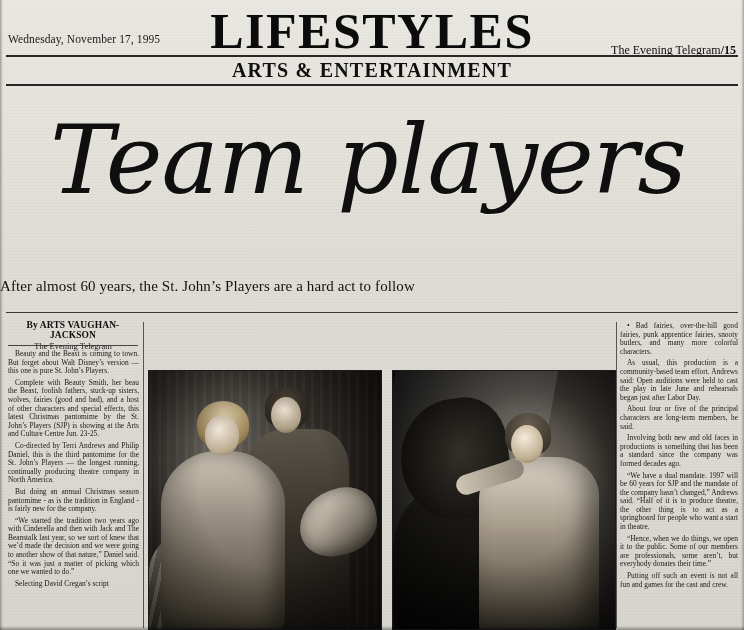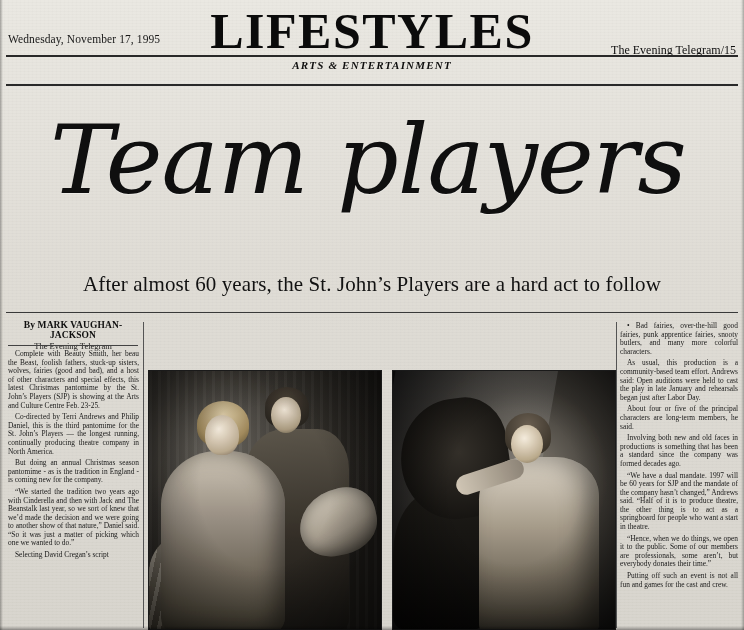--- a/index.html
+++ b/index.html
@@ -65,45 +65,44 @@
   }
   .paper-name {
     position: absolute;
     right: 8px;
     top: 43px;
     font-family: "Liberation Serif", serif;
     font-size: 12px;
     color: #111;
     white-space: nowrap;
   }
-  .paper-name b { font-weight: normal; }
+  .paper-name b { font-weight: bold; }
   .rule-top {
     position: absolute;
     left: 6px;
     right: 6px;
     top: 55px;
     height: 2px;
     background: #2a2a2a;
   }
   .subsection-wrap {
     position: absolute;
     left: 50%;
     transform: translateX(-50%);
     top: 58px;
     text-align: center;
   }
   .subsection {
     font-family: "Liberation Serif", serif;
     font-weight: bold;
-    font-size: 11px;
+    font-size: 20px;
     letter-spacing: 1.2px;
     color: #111;
     padding: 1px 10px 2px 10px;
     white-space: nowrap;
-    font-style: italic;
   }
   .rule-under {
     position: absolute;
     left: 6px;
     right: 6px;
     top: 84px;
     height: 2px;
     background: #2a2a2a;
   }
 
@@ -119,24 +118,23 @@
     font-size: 96px;
     line-height: 112px;
     color: #111;
     letter-spacing: -1px;
     text-shadow: 0 1px 0 rgba(255,255,255,0.35);
   }
   .deck {
     position: absolute;
     left: 0;
     right: 0;
-    top: 272px;
-    text-align: center;
-    font-family: "Liberation Serif", serif;
-    font-size: 21px;
+    top: 278px;
+    font-family: "Liberation Serif", serif;
+    font-size: 15px;
     color: #141414;
     letter-spacing: 0.1px;
   }
   .rule-deck {
     position: absolute;
     left: 6px;
     right: 6px;
     top: 312px;
     height: 1px;
     background: #3a3a3a;
@@ -378,39 +376,40 @@
       <div class="subsection">ARTS &amp; ENTERTAINMENT</div>
     </div>
     <div class="rule-under"></div>
   </div>
 
   <div class="headline">Team players</div>
   <div class="deck">After almost 60 years, the St. John’s Players are a hard act to follow</div>
   <div class="rule-deck"></div>
 
   <div class="byline">
-    <div class="b1">By MARK VAUGHAN-JACKSON</div>
+    <div class="b1">By ARTS VAUGHAN-JACKSON</div>
     <div class="b2">The Evening Telegram</div>
   </div>
   <div class="rule-byline"></div>
 
   <div class="rule-vert" id="rule-v1"></div>
   <div class="rule-vert" id="rule-v2"></div>
 
   <div class="col" id="col-left">
-    <p>Complete with Beauty Smith, her beau the Beast, foolish fathers, stuck-up sisters, wolves, fairies (good and bad), and a host of other characters and special effects, this latest Christmas pantomime by the St. John’s Players (SJP) is showing at the Arts and Culture Centre Feb. 23-25.</p>
+    <p class="first">Beauty and the Beast is coming to town. But forget about Walt Disney’s version — this one is pure St. John’s Players.</p>
+    <p>Complete with Beauty Smith, her beau the Beast, foolish fathers, stuck-up sisters, wolves, fairies (good and bad), and a host of other characters and special effects, this latest Christmas pantomime by the St. John’s Players (SJP) is showing at the Arts and Culture Centre Jun. 23-25.</p>
     <p>Co-directed by Terri Andrews and Philip Daniel, this is the third pantomime for the St. John’s Players — the longest running, continually producing theatre company in North America.</p>
-    <p>But doing an annual Christmas season pantomime - as is the tradition in England - is coming new for the company.</p>
+    <p>But doing an annual Christmas season pantomime - as is the tradition in England - is fairly new for the company.</p>
     <p>“We started the tradition two years ago with Cinderella and then with Jack and The Beanstalk last year, so we sort of knew that we’d made the decision and we were going to another show of that nature,” Daniel said. “So it was just a matter of picking which one we wanted to do.”</p>
     <p>Selecting David Cregan’s script</p>
   </div>
 
   <div class="col" id="col-right">
     <p class="first">• Bad fairies, over-the-hill good fairies, punk apprentice fairies, snooty butlers, and many more colorful characters.</p>
-    <p>As usual, this production is a community-based team effort. Andrews said: Open auditions were held to cast the play in late January and rehearsals began just after Labor Day.</p>
+    <p>As usual, this production is a community-based team effort. Andrews said: Open auditions were held to cast the play in late June and rehearsals began just after Labor Day.</p>
     <p>About four or five of the principal characters are long-term members, he said.</p>
     <p>Involving both new and old faces in productions is something that has been a standard since the company was formed decades ago.</p>
     <p>“We have a dual mandate. 1997 will be 60 years for SJP and the mandate of the company hasn’t changed,” Andrews said. “Half of it is to produce theatre, the other thing is to act as a springboard for people who want a start in theatre.</p>
     <p>“Hence, when we do things, we open it to the public. Some of our members are professionals, some aren’t, but everybody donates their time.”</p>
     <p>Putting off such an event is not all fun and games for the cast and crew.</p>
   </div>
 
   <div class="photo" id="photo-left">
     <div class="ph-inner">
       <div class="bg"></div>

